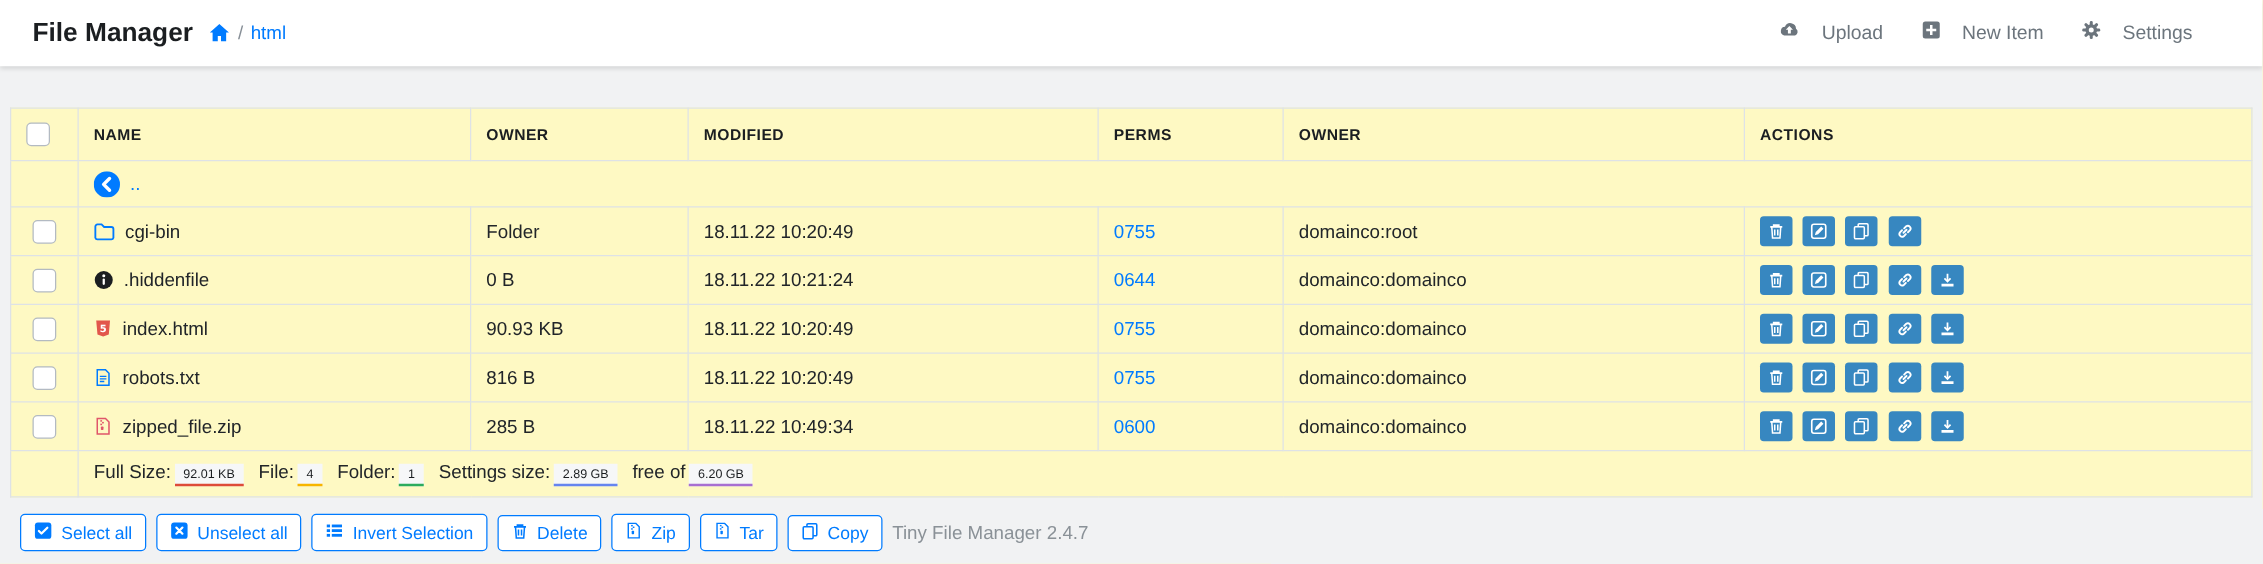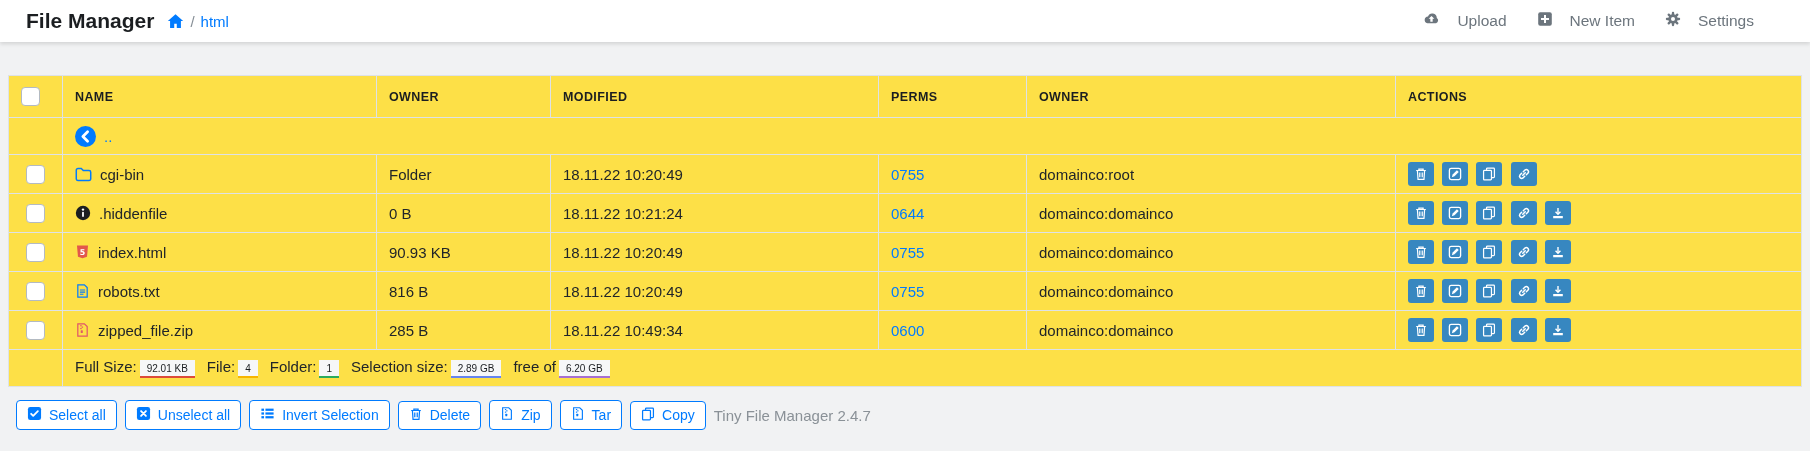--- a/index.html
+++ b/index.html
@@ -7,40 +7,40 @@
   body {
     width:1810px; height:451px; overflow:hidden;
     background:#f1f2f3;
     font-family:"Liberation Sans","DejaVu Sans",sans-serif;
     color:#212529;
   }
   a { text-decoration:none; }
 
   
   .navbar {
-    height:42px; background:#fff; display:flex; align-items:center;
+    height:53px; background:#fff; display:flex; align-items:center;
     padding:0 56px 0 26px;
     box-shadow:0 2px 4px rgba(0,0,0,.13);
     position:relative; z-index:2;
   }
   .brand { font-size:21px; font-weight:bold; color:#1b1e21; }
   .breadcrumb { display:flex; align-items:center; margin-left:13px; font-size:15px; }
   .breadcrumb .icon { display:inline-flex; margin-right:6px; }
   .breadcrumb .sep { color:#868e96; margin:0 6px 0 0; }
   .crumb-link { color:#007bff; cursor:pointer; }
   .nav-right { margin-left:auto; display:flex; align-items:center; gap:30px; }
   .nav-link {
     display:inline-flex; align-items:center; gap:17px;
     color:#6c757d; font-size:15.5px; cursor:pointer;
   }
 
   
   .content { padding:0 8px; }
   table.fm {
-    width:100%; margin-top:33px; background:#fde047;
+    width:100%; margin-top:33px; background:#fef9c3;
     border-collapse:collapse; table-layout:fixed;
   }
   .fm th, .fm td { border:1px solid #dee2e6; vertical-align:middle; }
   .fm th {
     font-size:12.5px; font-weight:bold; text-align:left;
     padding:11px 12px; letter-spacing:.4px; color:#1b1e21;
   }
   .fm td { font-size:15px; padding:7px 12px; height:37px; }
   .cell-center { text-align:center; }
   input[type="checkbox"].fm-check {
@@ -459,21 +459,21 @@
                 </g>
                 <path fill="#fff" d="M2.5 11.4h11V14h-11z"></path>
               </svg>
             </button>
     </td>
   </tr>
 
   <tr>
     <td class="cell-center"></td>
     <td colspan="6" class="sum-cell">
-      <span>Full Size:</span><span class="badge b-red">92.01 KB</span><span>File:</span><span class="badge b-yellow">4</span><span>Folder:</span><span class="badge b-green">1</span><span>Selection size:</span><span class="badge b-blue">2.89 GB</span><span>free of</span><span class="badge b-purple">6.20 GB</span>
+      <span>Full Size:</span><span class="badge b-red">92.01 KB</span><span>File:</span><span class="badge b-yellow">4</span><span>Folder:</span><span class="badge b-green">1</span><span>Settings size:</span><span class="badge b-blue">2.89 GB</span><span>free of</span><span class="badge b-purple">6.20 GB</span>
     </td>
   </tr>
 </tbody>
     </table>
 
 <div class="toolbar">
   <div class="tb-group">
     <button class="tb-btn">
       <span class="icon"><svg viewBox="0 0 16 16" width="15" height="15">
               <rect x="1" y="1" width="14" height="14" rx="2.5" fill="currentColor"></rect>

